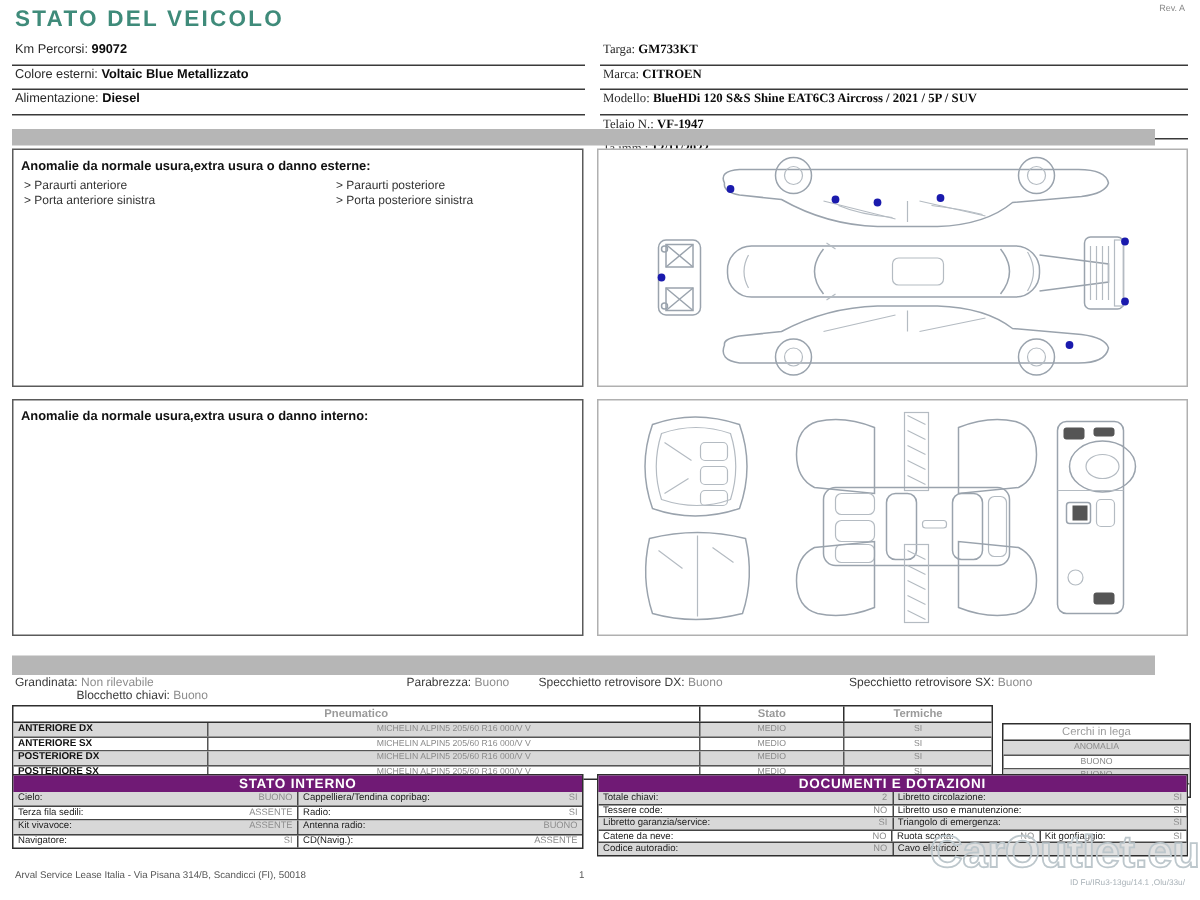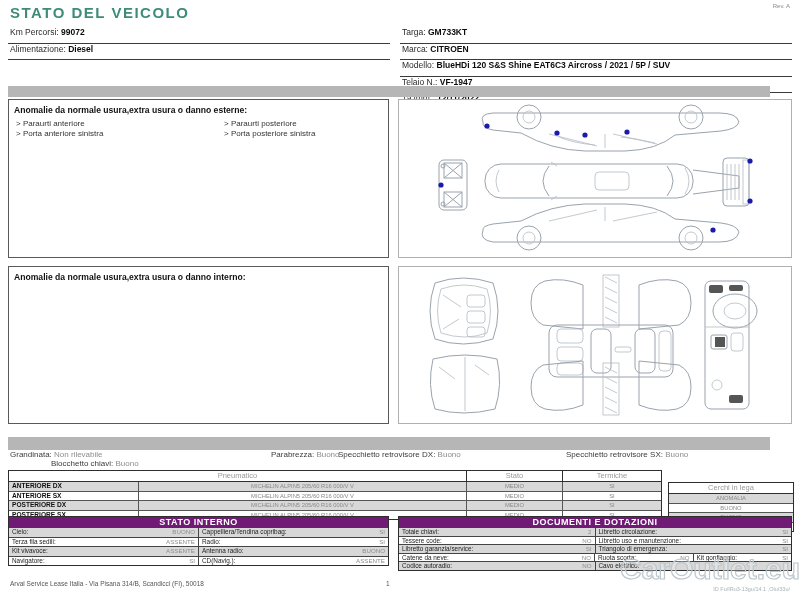--- a/index.html
+++ b/index.html
@@ -3,21 +3,21 @@
 <meta charset="utf-8">
 <style>
   html,body{margin:0;padding:0;}
   body{width:800px;height:600px;background:#fdfdfd;font-family:"Liberation Sans","DejaVu Sans",sans-serif;position:relative;overflow:hidden;}
   .page{position:absolute;inset:0;background:#fff;}
 
   
   .title{position:absolute;left:10px;top:4px;font-size:15px;font-weight:bold;color:#3f8b7a;letter-spacing:1.5px;}
   .rev{position:absolute;right:10px;top:3px;font-size:6px;color:#8a8a8a;}
   .hdr-left{position:absolute;left:8px;top:27px;width:382px;}
-  .hdr-right{position:absolute;left:400px;top:27px;width:392px;}
+  .hdr-right{position:absolute;left:400px;top:27px;width:392px;font-family:Liberation Serif, serif;}
   .hdr-row{border-bottom:1px solid #3a3a3a;font-size:8.5px;height:10.5px;line-height:10px;white-space:nowrap;padding:0 0 5px 2px;overflow:hidden;}
   .hdr-row .lbl{color:#2a2a2a;}
   .hdr-row .val{font-weight:bold;color:#0c0c0c;}
   .hdr-right .hdr-row.last{border-bottom:2px solid #55a08d;}
 
   .graybar{position:absolute;left:8px;width:762px;background:#b6b6b6;}
   .bar1{top:86px;height:11px;}
   .bar2{top:437px;height:13px;}
 
   
@@ -30,27 +30,27 @@
   .box-title{font-size:8.6px;font-weight:bold;color:#111;padding:5px 0 0 5px;}
   .anom-cols{display:flex;padding:4px 0 0 7px;gap:44px;}
   .anom-col{width:190px;font-size:8px;color:#333;line-height:10px;}
   .anom-item{white-space:nowrap;}
 
   
   .sumline{position:absolute;font-size:8px;height:9px;line-height:9px;white-space:nowrap;}
   .sumline .lbl{color:#3a3a3a;margin-top:26px;}
   .sumline .val{color:#8d8d8d;}
   .sum-0{left:10px;top:450px;} .sum-1{left:223px;top:450px;padding-left:48px;}
-  .sum-2{left:338px;top:450px;} .sum-3{left:566px;top:450px;}
+  .sum-2{left:359px;top:450px;} .sum-3{left:566px;top:450px;}
   .sum-4{left:10px;top:459px;padding-left:41px;}
 
   
   .tyre-main{position:absolute;left:8px;top:470px;width:652px;border:1.5px solid #2e2e2e;background:#fff;}
   .tyre-cerchi{position:absolute;left:668px;top:470px;width:124px;border:1.5px solid #2e2e2e;background:#fff;margin-top:12px;}
-  .tyre-hdr{display:grid;grid-template-columns:458px 96px 98px;height:10px;border-bottom:1px solid #2e2e2e;}
+  .tyre-hdr{display:grid;grid-template-columns:458px 96px 98px;height:10px;border-bottom:1px solid #2e2e2e;font-weight:bold;}
   .tyre-hdr div{font-size:7.5px;color:#9a9a9a;text-align:center;line-height:10px;border-right:1px solid #2e2e2e;overflow:hidden;}
   .tyre-hdr div:last-child{border-right:none;}
   .tyre-row{display:grid;grid-template-columns:130px 328px 96px 98px;height:8.5px;border-bottom:1px solid #555;}
   .tyre-row:last-child{border-bottom:none;}
   .tyre-row div{border-right:1px solid #555;line-height:8.5px;overflow:hidden;}
   .tyre-row div:last-child{border-right:none;}
   .tyre-pos{font-size:6.6px;font-weight:bold;color:#111;padding-left:3px;}
   .tyre-cell{font-size:5.8px;color:#8a8a8a;text-align:center;}
   .cerchi-hdr{height:10px;border-bottom:1px solid #2e2e2e;font-size:7.5px;color:#9a9a9a;text-align:center;line-height:10px;}
   .cerchi-row{height:8.5px;border-bottom:1px solid #555;font-size:5.8px;color:#8a8a8a;text-align:center;line-height:8.5px;}
@@ -86,20 +86,21 @@
 </head>
 <body>
 
 <div class="page">
 
   <div class="title">STATO DEL VEICOLO</div>
   <div class="rev">Rev. A</div>
 
   <div class="hdr-left">
     <div class="hdr-row"><span class="lbl">Km Percorsi:</span> <span class="val">99072</span></div>
+    <div class="hdr-row"><span class="lbl">Colore esterni:</span> <span class="val">Voltaic Blue Metallizzato</span></div>
     <div class="hdr-row"><span class="lbl">Alimentazione:</span> <span class="val">Diesel</span></div>
   </div>
 
   <div class="hdr-right">
     <div class="hdr-row"><span class="lbl">Targa:</span> <span class="val">GM733KT</span></div>
     <div class="hdr-row"><span class="lbl">Marca:</span> <span class="val">CITROEN</span></div>
     <div class="hdr-row"><span class="lbl">Modello:</span> <span class="val">BlueHDi 120 S&amp;S Shine EAT6C3 Aircross / 2021 / 5P / SUV</span></div>
     <div class="hdr-row"><span class="lbl">Telaio N.:</span> <span class="val">VF-1947</span></div>
     <div class="hdr-row last"><span class="lbl">1a imm.:</span> <span class="val">12/11/2022</span></div>
   </div>

